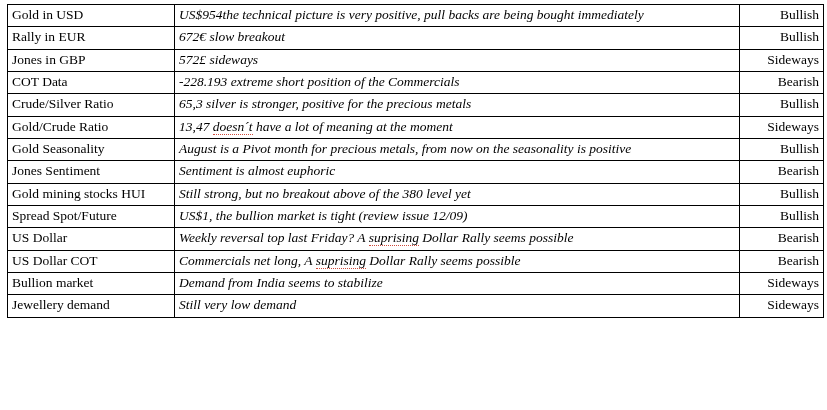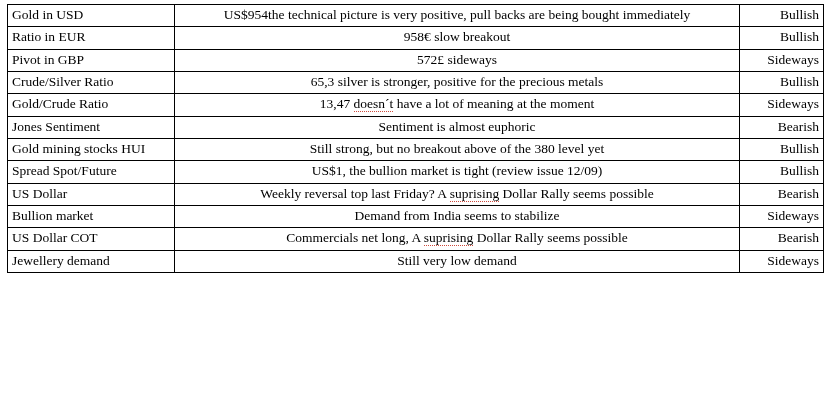--- a/index.html
+++ b/index.html
@@ -34,21 +34,22 @@
     padding: 2px 4px 3px 4px;
   }
   col.c-label { width: 167px; }
   col.c-desc  { width: 565px; }
   col.c-trend { width: 84px; }
 
   td.label {
     text-align: left;
   }
   td.desc {
-    text-align: center;
+    text-align: left;
+    font-style: italic;
   }
   td.trend {
     text-align: right;
   }
   .spellerr {
     border-bottom: 1px dotted #d04a3b;
     padding-bottom: 0px;
   }
 </style>
 </head>
@@ -61,38 +62,48 @@
       <col class="c-desc">
       <col class="c-trend">
     </colgroup>
     <tbody>
         <tr>
           <td class="label">Gold in USD</td>
           <td class="desc"><span>US$954</span><span>the technical picture is very positive, pull backs are being bought immediately</span></td>
           <td class="trend">Bullish</td>
         </tr>
         <tr>
-          <td class="label">Ratio in EUR</td>
-          <td class="desc"><span>958€ slow breakout</span></td>
+          <td class="label">Rally in EUR</td>
+          <td class="desc"><span>672€ slow breakout</span></td>
           <td class="trend">Bullish</td>
         </tr>
         <tr>
-          <td class="label">Pivot in GBP</td>
+          <td class="label">Jones in GBP</td>
           <td class="desc"><span>572£ sideways</span></td>
           <td class="trend">Sideways</td>
+        </tr>
+        <tr>
+          <td class="label">COT Data</td>
+          <td class="desc"><span>-228.193 extreme short position of the Commercials</span></td>
+          <td class="trend">Bearish</td>
         </tr>
         <tr>
           <td class="label">Crude/Silver Ratio</td>
           <td class="desc"><span>65,3 silver is stronger, positive for the precious metals</span></td>
           <td class="trend">Bullish</td>
         </tr>
         <tr>
           <td class="label">Gold/Crude Ratio</td>
           <td class="desc"><span>13,47 </span><span class="spellerr">doesn´t</span><span> have a lot of meaning at the moment</span></td>
           <td class="trend">Sideways</td>
+        </tr>
+        <tr>
+          <td class="label">Gold Seasonality</td>
+          <td class="desc"><span>August is a Pivot month for precious metals, from now on the seasonality is positive</span></td>
+          <td class="trend">Bullish</td>
         </tr>
         <tr>
           <td class="label">Jones Sentiment</td>
           <td class="desc"><span>Sentiment is almost euphoric</span></td>
           <td class="trend">Bearish</td>
         </tr>
         <tr>
           <td class="label">Gold mining stocks HUI</td>
           <td class="desc"><span>Still strong, but no breakout above of the 380 level yet</span></td>
           <td class="trend">Bullish</td>
@@ -101,28 +112,28 @@
           <td class="label">Spread Spot/Future</td>
           <td class="desc"><span>US$1, the bullion market is tight (review issue 12/09)</span></td>
           <td class="trend">Bullish</td>
         </tr>
         <tr>
           <td class="label">US Dollar</td>
           <td class="desc"><span>Weekly reversal top last Friday? A </span><span class="spellerr">suprising</span><span> Dollar Rally seems possible</span></td>
           <td class="trend">Bearish</td>
         </tr>
         <tr>
+          <td class="label">US Dollar COT</td>
+          <td class="desc"><span>Commercials net long, A </span><span class="spellerr">suprising</span><span> Dollar Rally seems possible</span></td>
+          <td class="trend">Bearish</td>
+        </tr>
+        <tr>
           <td class="label">Bullion market</td>
           <td class="desc"><span>Demand from India seems to stabilize</span></td>
           <td class="trend">Sideways</td>
-        </tr>
-        <tr>
-          <td class="label">US Dollar COT</td>
-          <td class="desc"><span>Commercials net long, A </span><span class="spellerr">suprising</span><span> Dollar Rally seems possible</span></td>
-          <td class="trend">Bearish</td>
         </tr>
         <tr>
           <td class="label">Jewellery demand</td>
           <td class="desc"><span>Still very low demand</span></td>
           <td class="trend">Sideways</td>
         </tr>
       </tbody>
   </table>
 </div>
 

